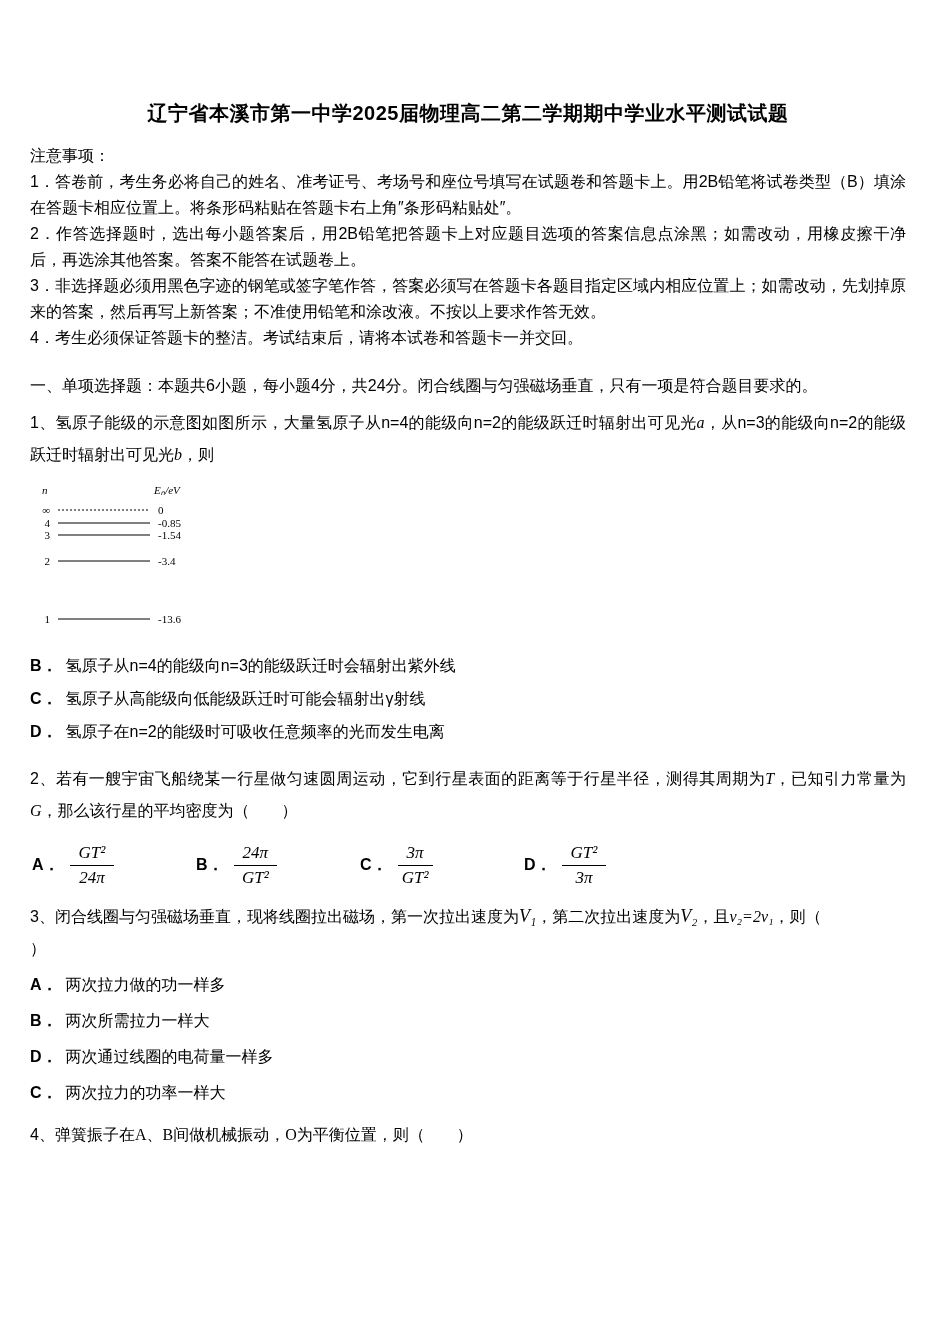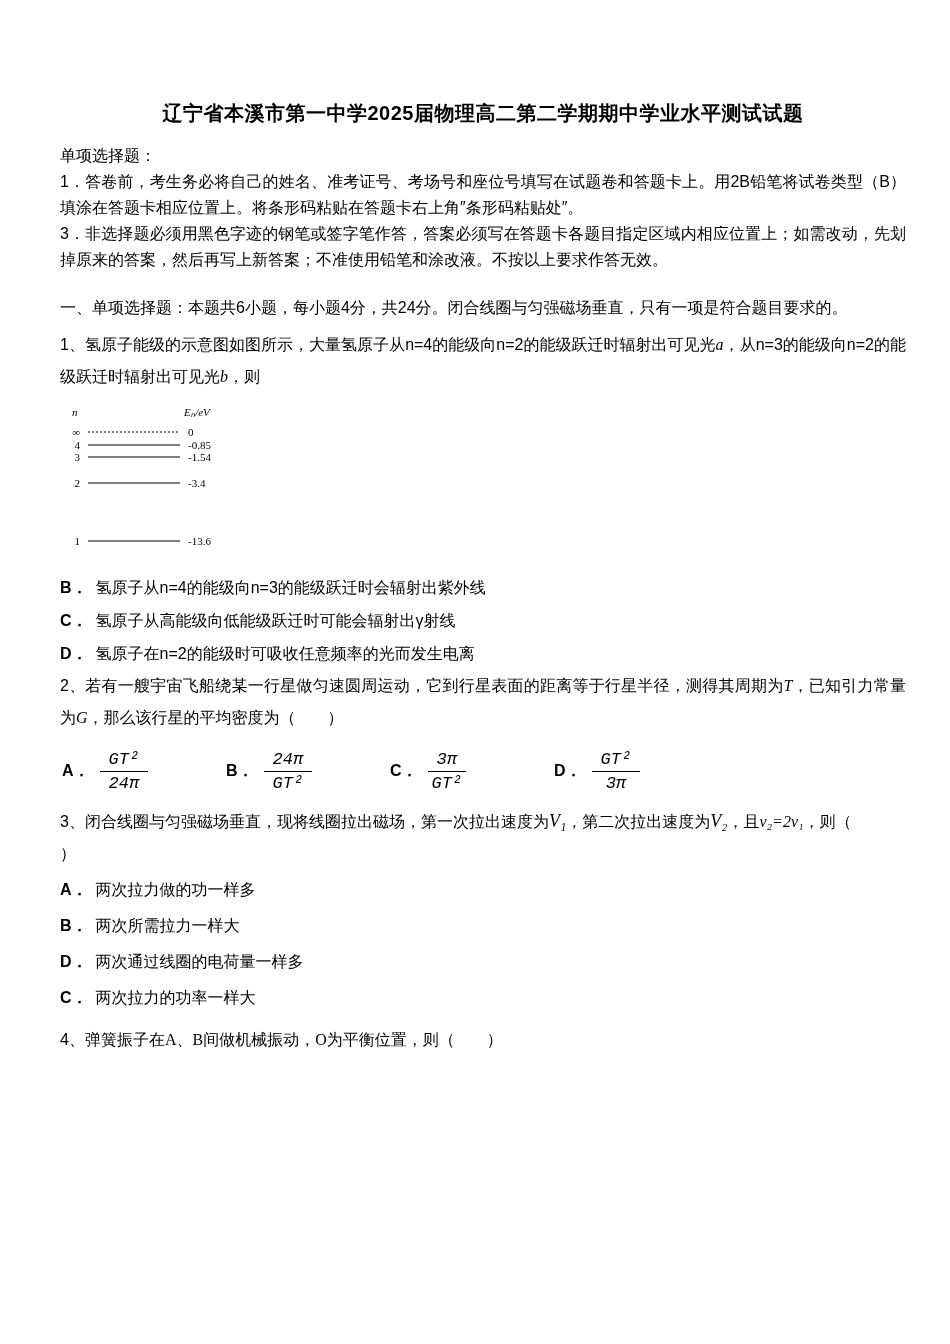--- a/index.html
+++ b/index.html
@@ -2,62 +2,64 @@
 <html><head>
 <meta charset="utf-8">
 <style>
   * { margin:0; padding:0; box-sizing:border-box; }
   html,body { background:#ffffff; }
   body {
     width:950px; min-height:1344px; margin:0 auto;
     color:#000; font-family:"Liberation Sans", sans-serif;
     overflow:hidden;
   }
-  .page { padding:100px 44px 0 60px; }
+  .page { padding:100px 44px 0 30px; }
   .title {
     font-size:20px; font-weight:700; text-align:center;
     margin:0 0 16px 0; letter-spacing:0.5px;
   }
   .ntext { font-size:16px; line-height:26px; text-align:justify; }
   .sec   { font-size:16px; line-height:26px; margin:22px 0 8px 0; text-align:justify; }
   .stem  { font-size:16px; line-height:32px; margin:2px 0; text-align:justify; }
   .opt   { font-size:16px; line-height:33px; }
   .opt b { margin-right:8px; }
   .opt3  { line-height:36px; }
   .mi { font-family:"Liberation Serif", serif; font-style:italic; }
   .ms { font-family:"Liberation Serif", serif; }
   .vbig { font-size:18px; }
   .diagram-wrap { margin:10px 0 14px 2px; }
   .frow { display:flex; align-items:center; margin:16px 0 12px 2px; }
   .fopt { display:flex; align-items:center; width:164px; }
   .fopt b { font-size:16px; margin-right:10px; }
   .frac {
     display:inline-block; text-align:center;
-    font-family:Liberation Mono, monospace; font-style:italic; font-size:17px;
+    font-family:Liberation Serif, serif; font-style:italic; font-size:17px;
   }
   .frac .num { display:block; border-bottom:1.5px solid #000; padding:0 9px 2px 9px; }
   .frac .den { display:block; padding-top:2px; }
-  .q2s { margin-top:0; }
+  .q2s { margin-top:15px; }
   .q3s { }
   .q4s { margin-top:8px; }
   svg text { font-family:"Liberation Serif", serif; font-size:11px; fill:#000; }
   svg text.hdr { font-style:italic; }
   svg line { stroke:#000; stroke-width:1; }
 </style>
 </head>
 <body>
 
 <div class="page">
 
   <h1 class="title">辽宁省本溪市第一中学2025届物理高二第二学期期中学业水平测试试题</h1>
 
   <div>
-    <p class="ntext">单项选择题：</p>
+    <p class="ntext">注意事项：</p>
     <p class="ntext">1．答卷前，考生务必将自己的姓名、准考证号、考场号和座位号填写在试题卷和答题卡上。用2B铅笔将试卷类型（B）填涂在答题卡相应位置上。将条形码粘贴在答题卡右上角″条形码粘贴处″。</p>
+    <p class="ntext">2．作答选择题时，选出每小题答案后，用2B铅笔把答题卡上对应题目选项的答案信息点涂黑；如需改动，用橡皮擦干净后，再选涂其他答案。答案不能答在试题卷上。</p>
     <p class="ntext">3．非选择题必须用黑色字迹的钢笔或签字笔作答，答案必须写在答题卡各题目指定区域内相应位置上；如需改动，先划掉原来的答案，然后再写上新答案；不准使用铅笔和涂改液。不按以上要求作答无效。</p>
+    <p class="ntext">4．考生必须保证答题卡的整洁。考试结束后，请将本试卷和答题卡一并交回。</p>
   </div>
 
   <p class="sec">一、单项选择题：本题共6小题，每小题4分，共24分。闭合线圈与匀强磁场垂直，只有一项是符合题目要求的。</p>
 
   <div>
     <p class="stem"><span>1、氢原子能级的示意图如图所示，大量氢原子从n=4的能级向n=2的能级跃迁时辐射出可见光</span><span class="mi">a</span><span>，从n=3的能级向n=2的能级跃迁时辐射出可见光</span><span class="mi">b</span><span>，则</span></p>
 
     <div class="diagram-wrap">
       <svg width="232" height="150" viewBox="0 0 232 150">
         <text class="hdr" x="10" y="13">n</text>

